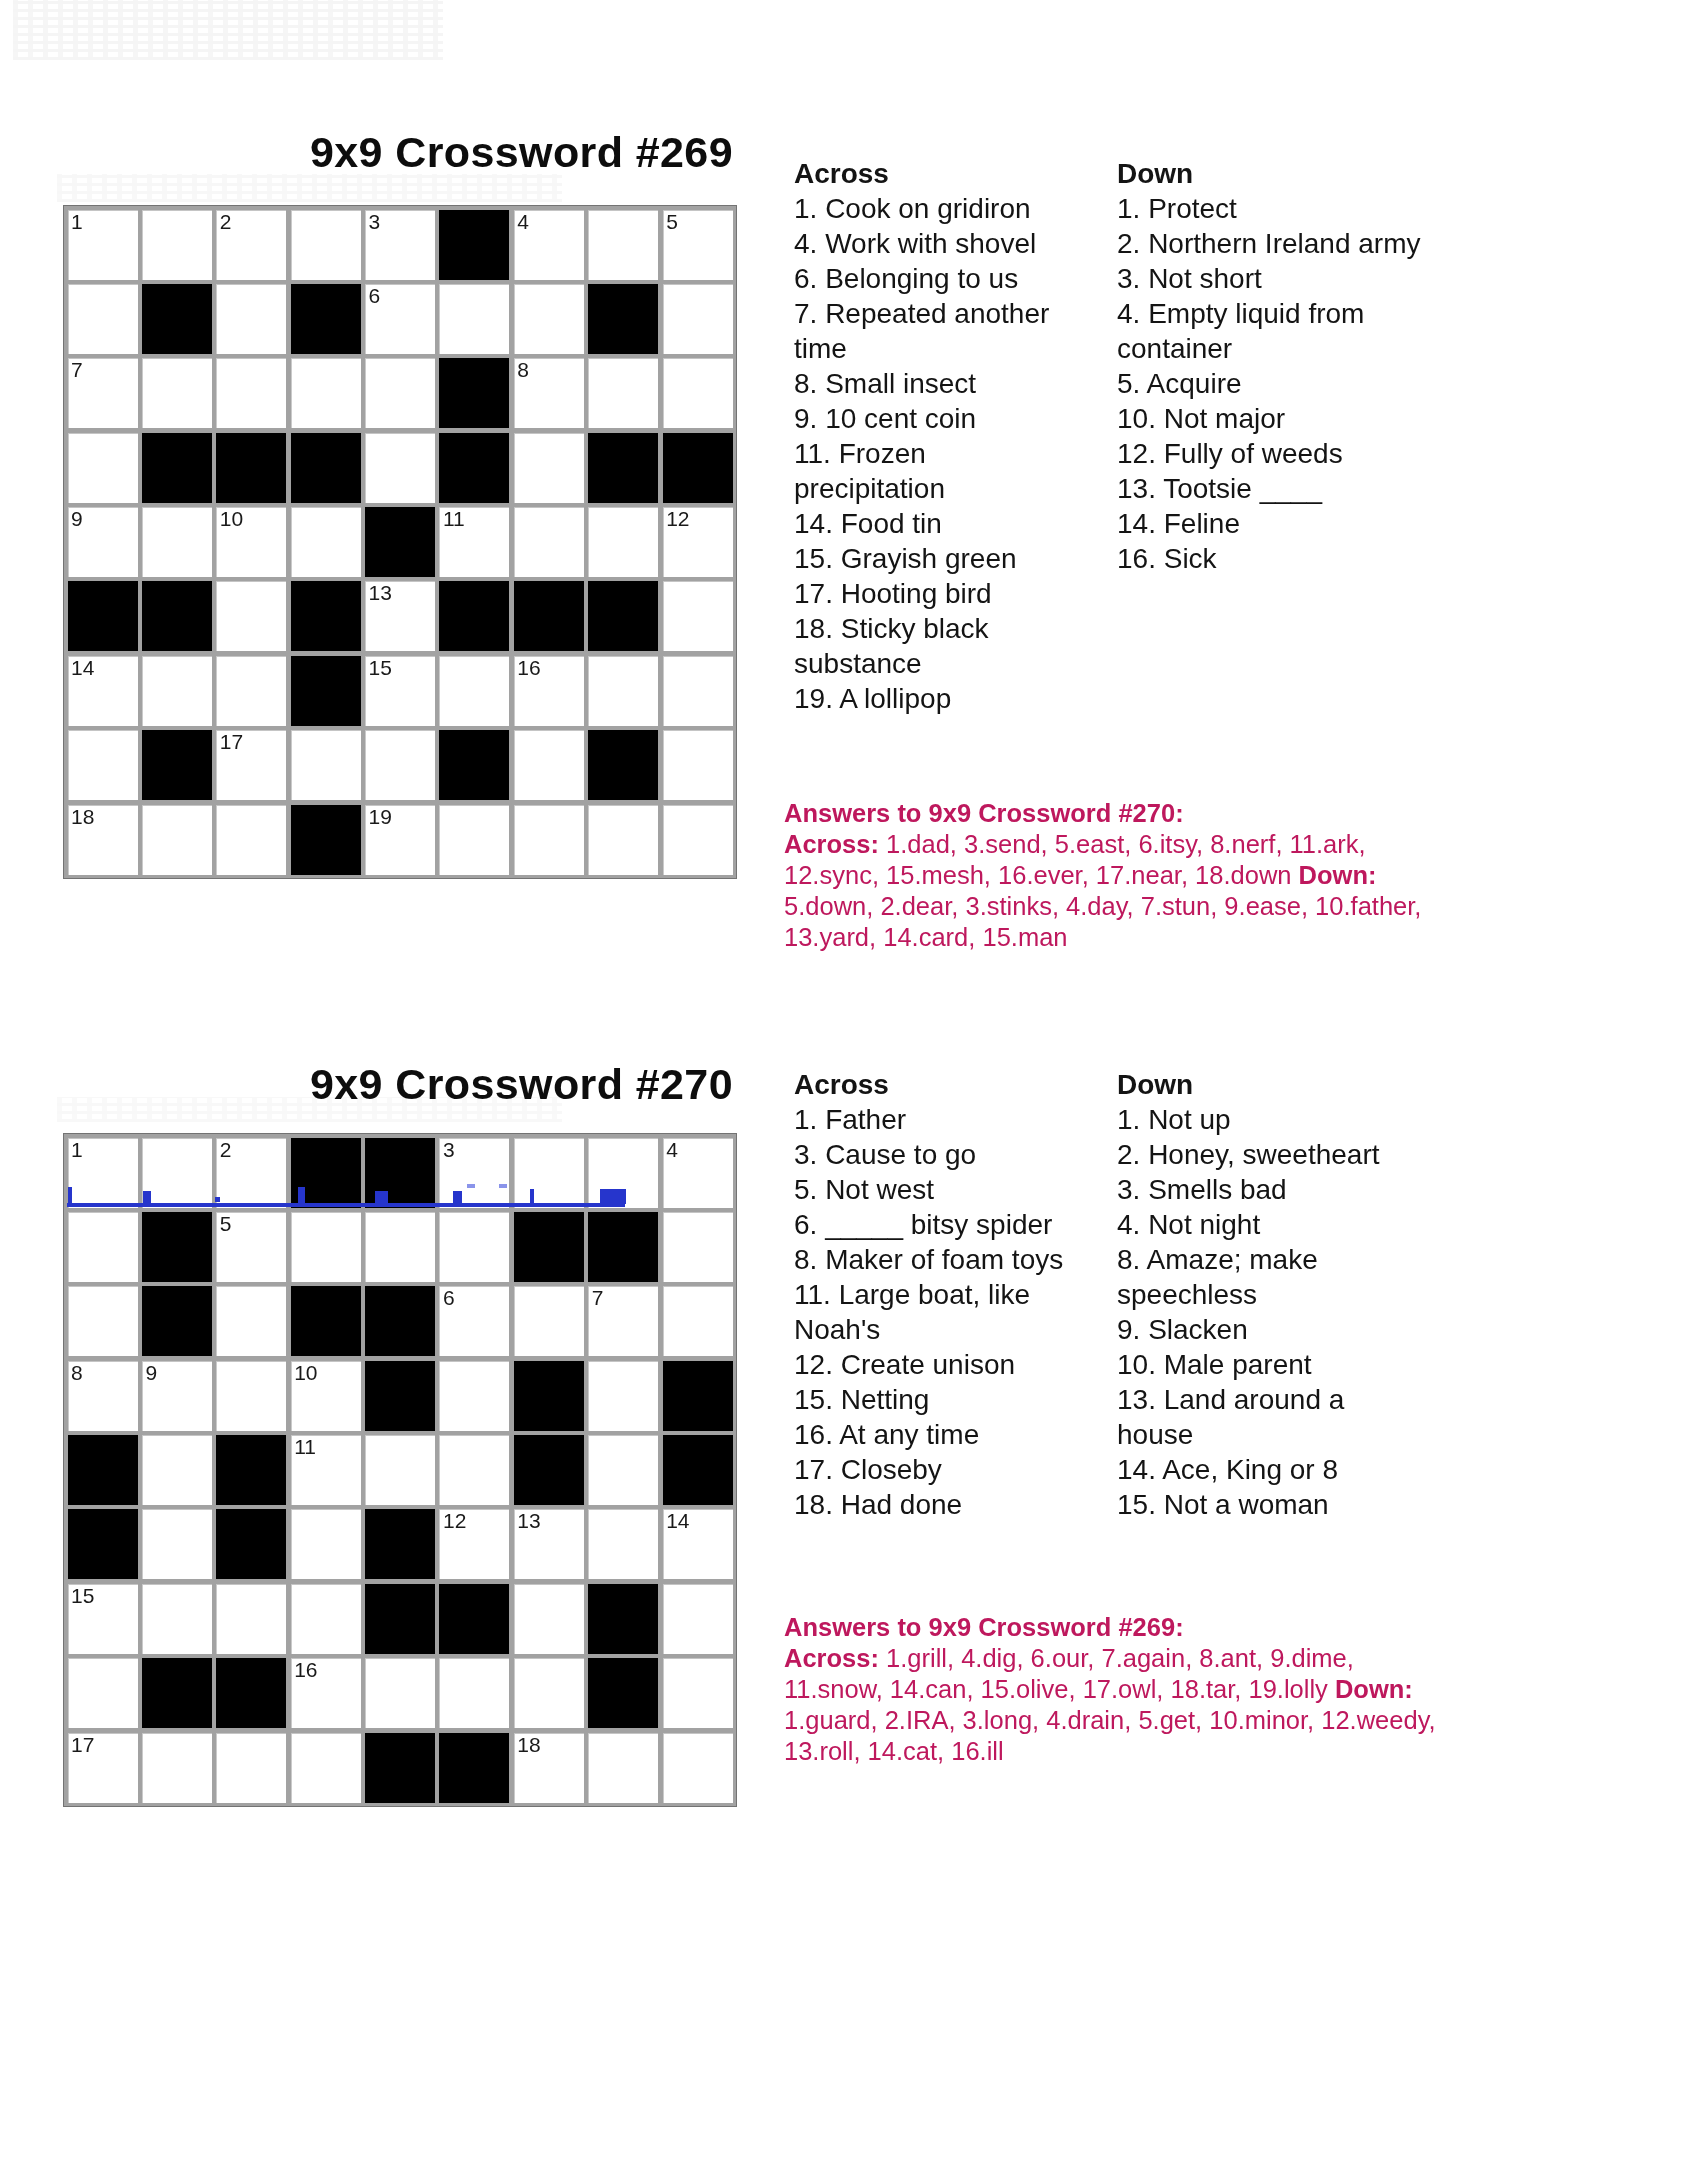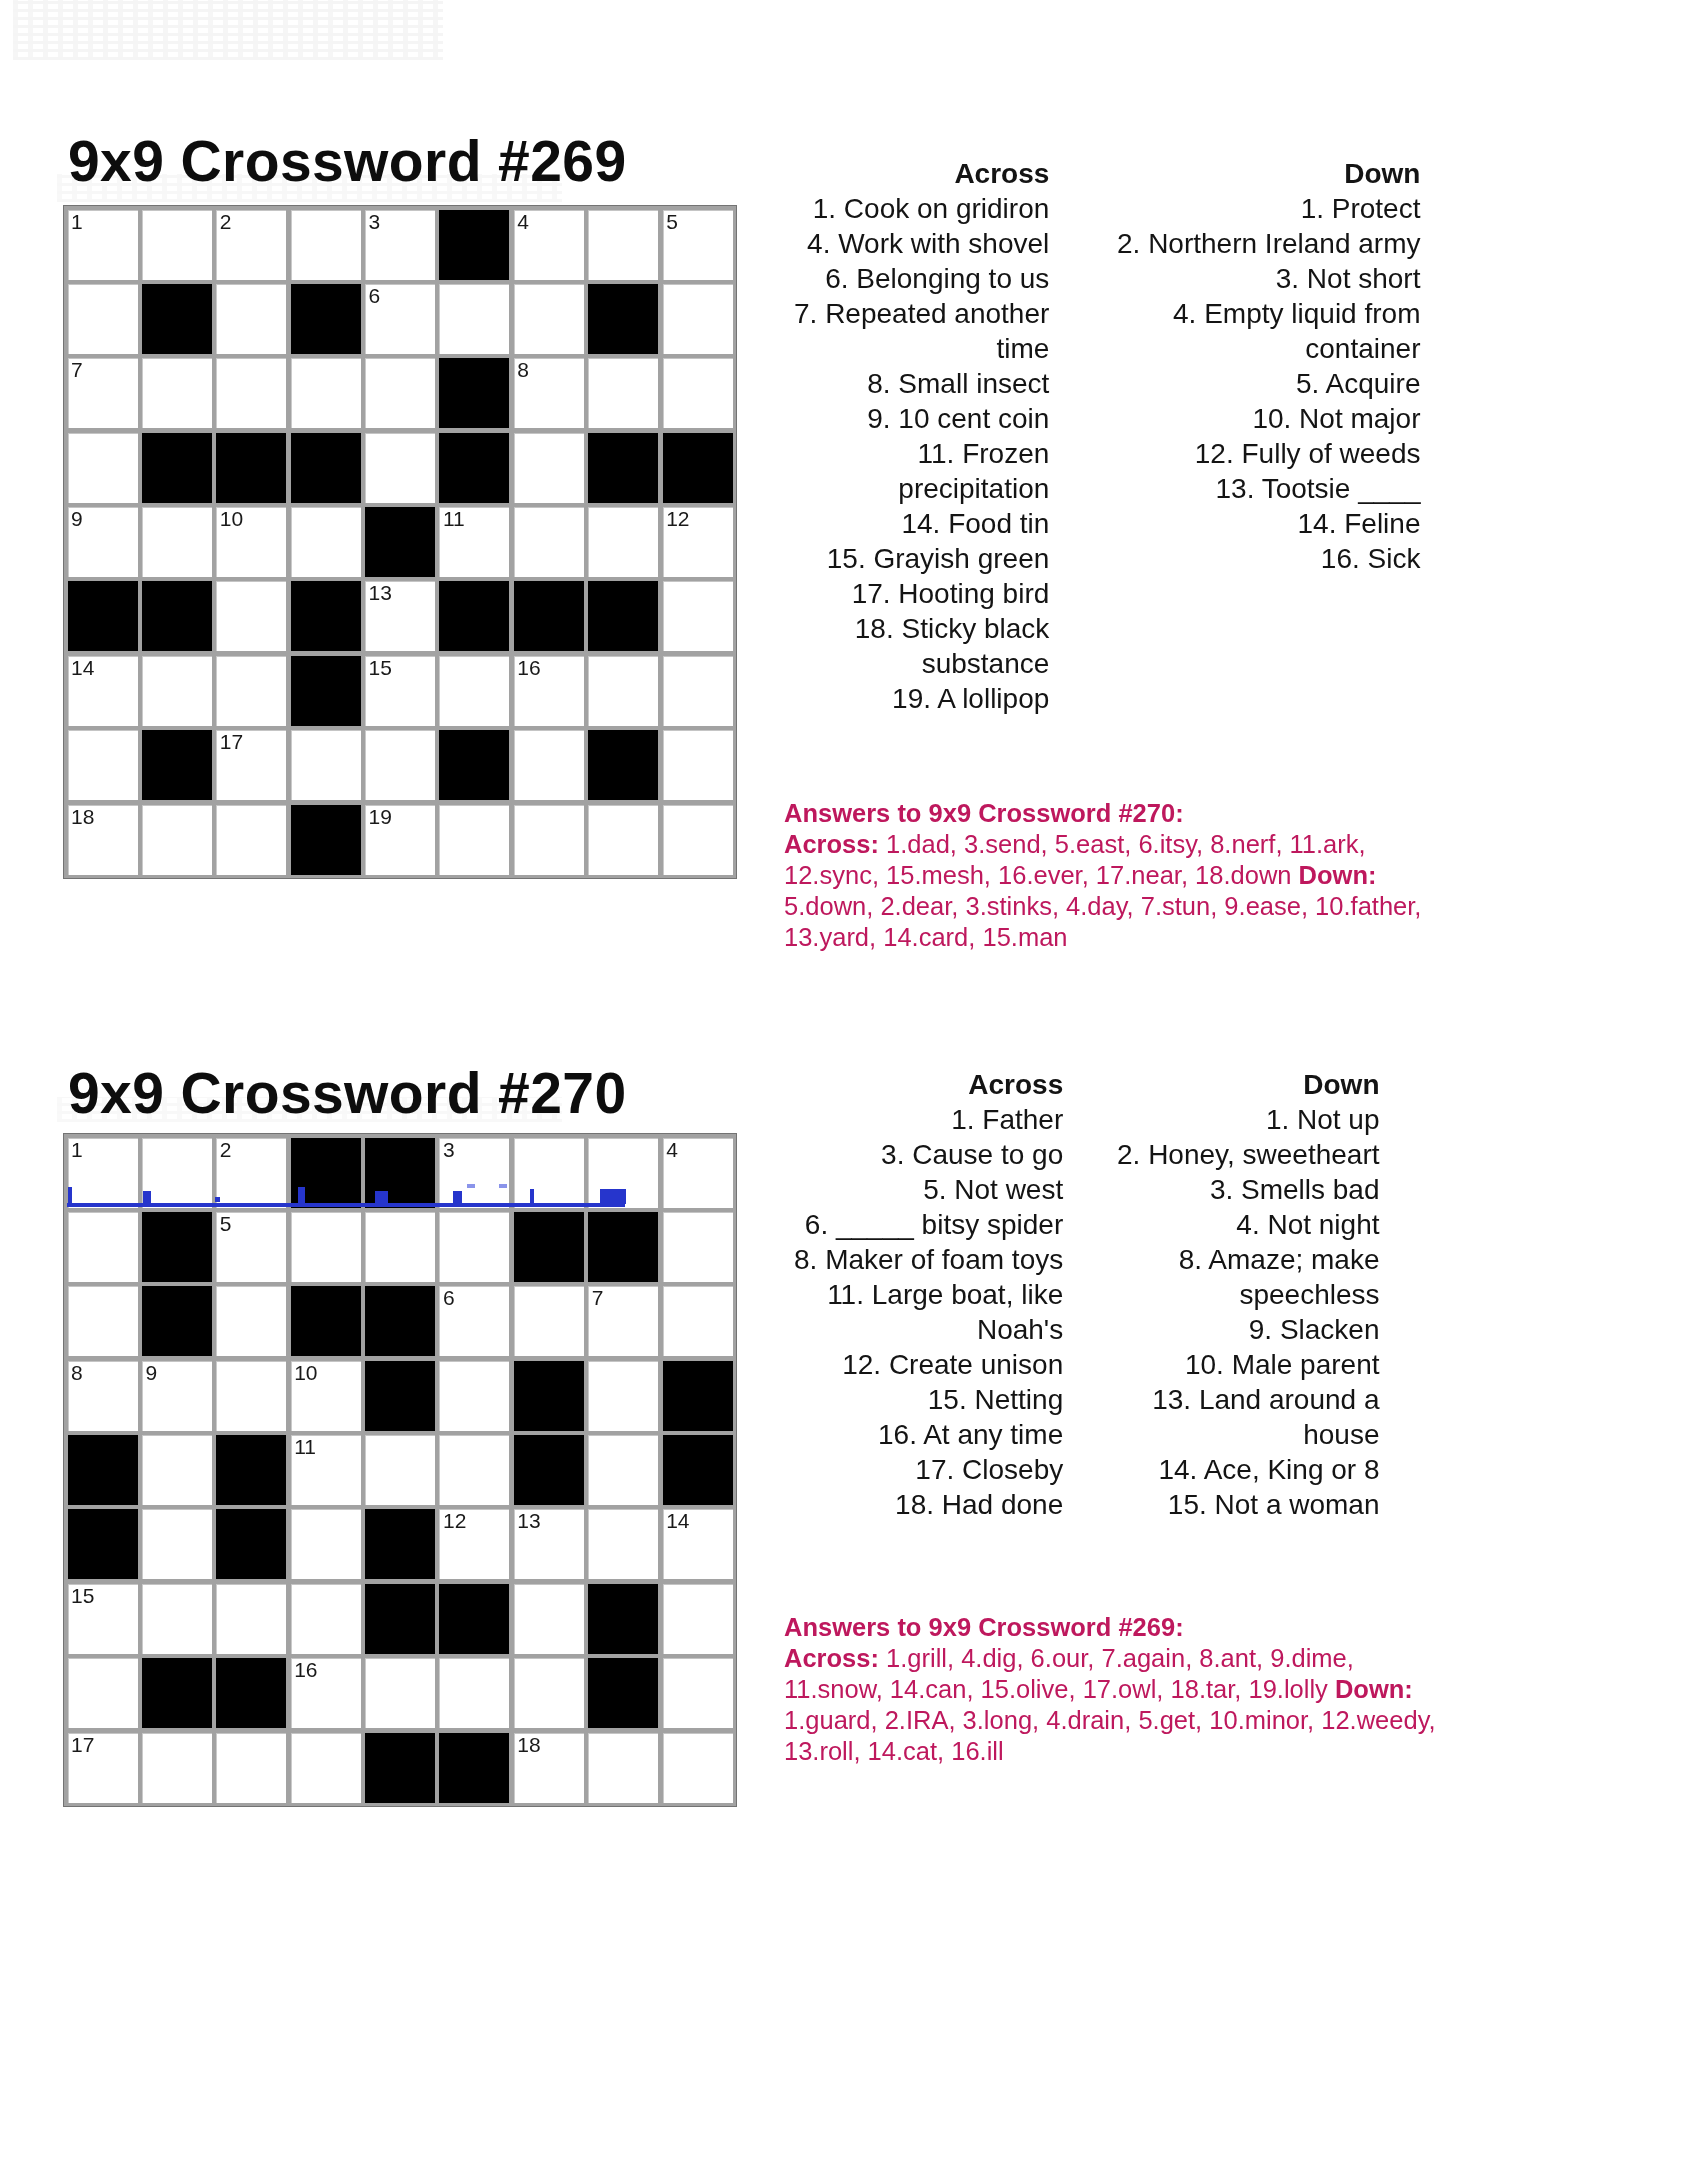--- a/index.html
+++ b/index.html
@@ -1,27 +1,27 @@
 <!DOCTYPE html>
 <html style="font-size:14px"><head>
 <meta charset="utf-8">
 <style>
   html,body{margin:0;padding:0;background:#ffffff;}
   .page{position:relative;width:1685px;height:2181px;background:#ffffff;overflow:hidden;
         font-family:"Liberation Sans", sans-serif;color:#0f0f0f;}
   .ghost{position:absolute;opacity:0.05;background:repeating-linear-gradient(
         0deg,#555 0 2.6px,transparent 2.6px 8px),repeating-linear-gradient(90deg,#666 0 5.3px,transparent 5.3px 15px);}
-  .section-title{position:absolute;left:68px;width:678px;text-align:left;font-size:57px;
+  .section-title{position:absolute;left:55px;width:678px;text-align:right;font-size:43px;
         font-weight:bold;letter-spacing:0.4px;color:#0d0d0d;white-space:nowrap;}
   .grid{position:absolute;left:63px;display:grid;grid-template-columns:repeat(9,70px);
         grid-auto-rows:70px;gap:4.4px;padding:3.5px;background:#a2a2a2;border:0.9px solid #737373;}
   .cell{position:relative;background:#ffffff;box-shadow:inset 0.9px 0.9px 0 rgba(90,90,90,0.35);}
   .cell.black{background:#000000;box-shadow:none;}
   .cell .num{position:absolute;top:0px;left:3.5px;font-size:21px;line-height:23px;color:#1a1a1a;}
-  .clues{position:absolute;font-size:28px;line-height:35px;color:#141414;text-align:right;}
+  .clues{position:absolute;font-size:28px;line-height:35px;color:#141414;}
   .clues .line{height:35px;white-space:nowrap;}
   .clues .head{font-weight:bold;}
   .answers{position:absolute;font-size:25.5px;line-height:31px;color:#be185d;}
   .answers .line{height:31px;white-space:nowrap;}
   .answers .b{font-weight:bold;}
   .blue-underline{position:absolute;left:67px;top:1203px;width:558px;height:4.4px;background:#2635cc;}
   .frag{position:absolute;background:#2635cc;}
   .frag.lt{background:#8a94ea;}
 </style>
 </head>

